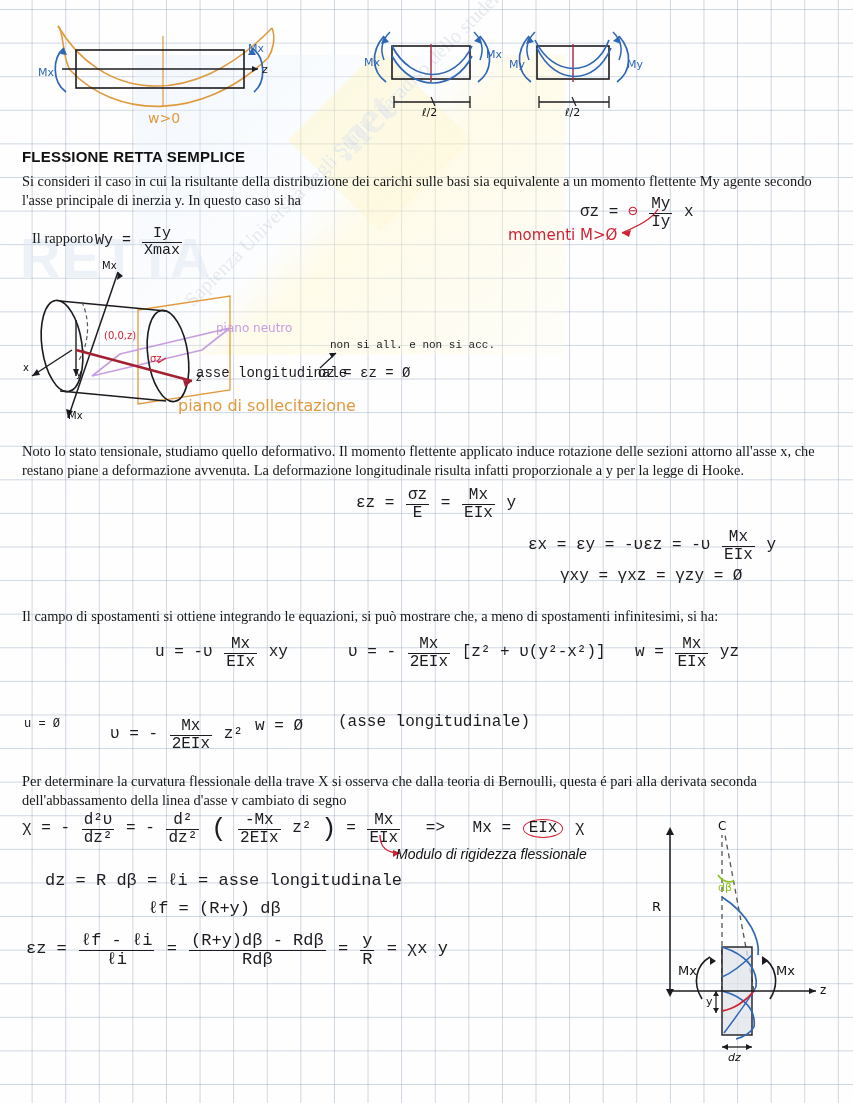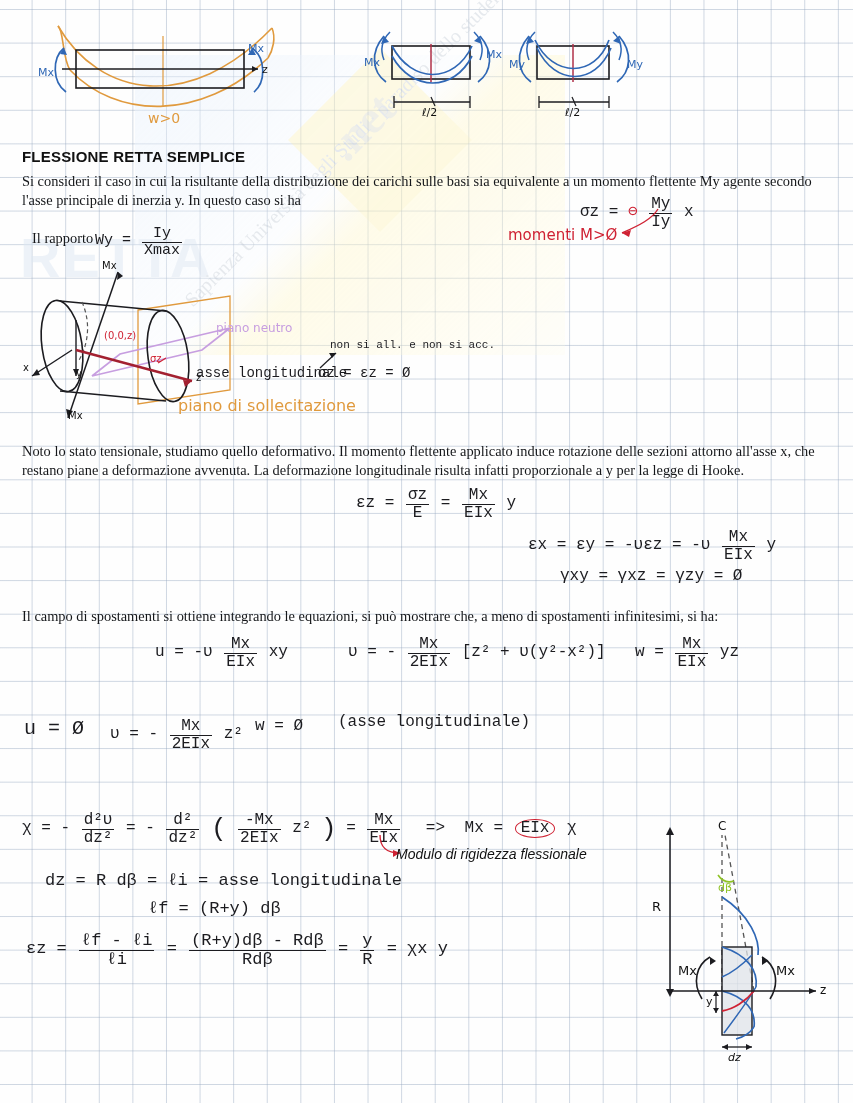--- a/index.html
+++ b/index.html
@@ -294,32 +294,33 @@
   <div class="abs math" style="left:635px;top:636px;font-size:16px;">
     <span>w =</span>
     <span class="frac">
       <span class="num">Mx</span>
       <span class="den">EIx</span>
     </span>
     <span>yz</span>
   </div>
 
 
-  <div class="abs math" style="left:24px;top:718px;font-size:20px;">u = Ø</div>
+  <div class="abs math" style="left:24px;top:718px;font-size:12px;">u = Ø</div>
   <div class="abs math" style="left:110px;top:718px;font-size:16px;">
     <span>υ = -</span>
     <span class="frac">
       <span class="num">Mx</span>
       <span class="den">2EIx</span>
     </span>
     <span>z²</span>
   </div>
   <div class="abs math" style="left:255px;top:718px;font-size:16px;">w = Ø</div>
   <div class="abs math" style="left:338px;top:714px;font-size:16px;">(asse longitudinale)</div>
 
+  <div class="abs txt" style="left:22px;top:772px;width:800px;">Per determinare la curvatura flessionale della trave X si osserva che dalla teoria di Bernoulli, questa é pari alla derivata seconda dell'abbassamento della linea d'asse v cambiato di segno</div>
 
   <div class="abs math" style="left:22px;top:812px;font-size:16px;">
     <span>χ = -</span>
     <span class="frac">
       <span class="num">d²υ</span>
       <span class="den">dz²</span>
     </span>
     <span>= -</span>
     <span class="frac">
       <span class="num">d²</span>
@@ -331,21 +332,21 @@
       <span class="den">2EIx</span>
     </span>
     <span>z²</span>
     <span style="font-size:26px;vertical-align:-4px;">)</span>
     <span>=</span>
     <span class="frac">
       <span class="num">Mx</span>
       <span class="den">EIx</span>
     </span>
     <span style="margin-left:14px;">=&gt;</span>
-    <span style="margin-left:10px;text-align:right;">Mx =</span>
+    <span style="margin-left:18px;text-align:right;">Mx =</span>
     <span style="display:inline-block;border:1.6px solid #cf2233;border-radius:50%;padding:0 5px;margin:0 2px;">EIx</span>
     <span>χ</span>
   </div>
 
   <div class="abs" style="left:376px;top:833px;">
     <svg width="36" height="26" viewBox="0 0 36 26">
       <path d="M4,2 C4,14 10,20 24,20" fill="none" stroke="#cf2233" stroke-width="1.4"></path>
       <path d="M24,20 l-7,-3 l0,7 z" fill="#cf2233"></path>
     </svg>
   </div>

